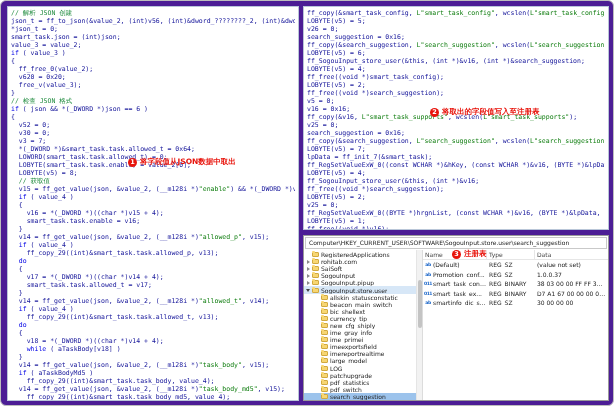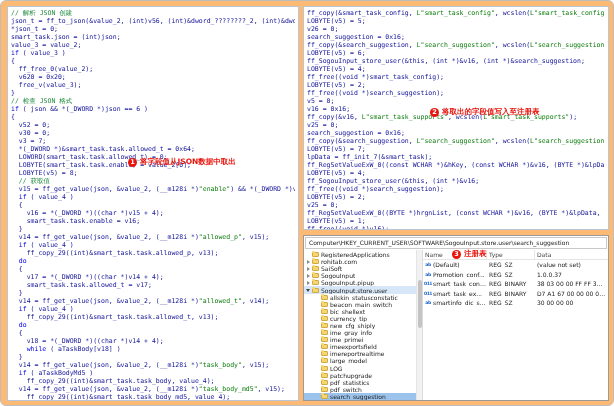--- a/index.html
+++ b/index.html
@@ -1,18 +1,18 @@
 <!DOCTYPE html>
 <html><head>
 <meta charset="utf-8">
 <style>
   *{margin:0;padding:0;box-sizing:border-box}
   html,body{width:614px;height:406px;background:#fff;overflow:hidden}
   body{position:relative;font-family:"DejaVu Sans",sans-serif}
-  .figure{position:absolute;inset:0;border:1px solid #bdbdbd;border-radius:6px;background:#fdba74}
+  .figure{position:absolute;inset:0;border:1px solid #bdbdbd;border-radius:6px;background:#4c1d95}
 
   
   .panel{position:absolute;background:#fff;border:1px solid #b9c6d8;overflow:hidden;padding:2px 3px}
   #left-panel{left:6px;top:5px;width:292px;height:395px}
   #right-panel{left:302px;top:5px;width:306px;height:224px}
   .code{font-family:"DejaVu Sans Mono",monospace;font-size:6.5px;line-height:8px;color:#15159a;white-space:pre}
   .cl{height:8px;white-space:pre;overflow:hidden}
   .cmt{color:#1d8a3c}
   .str{color:#0f7d0f}
   .kw{color:#0000e6}

